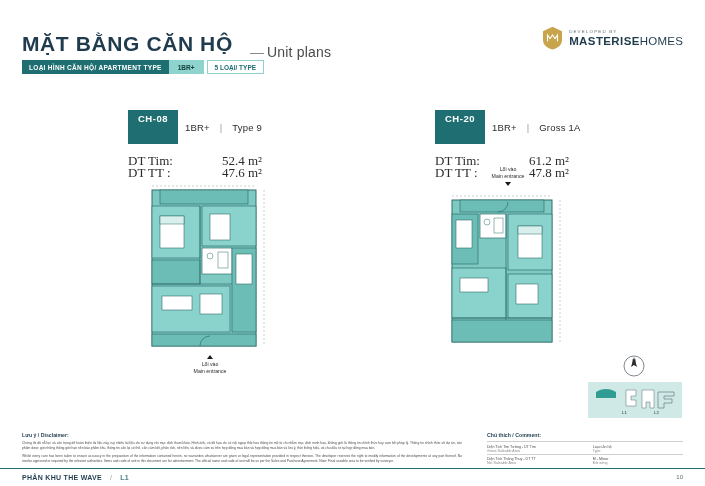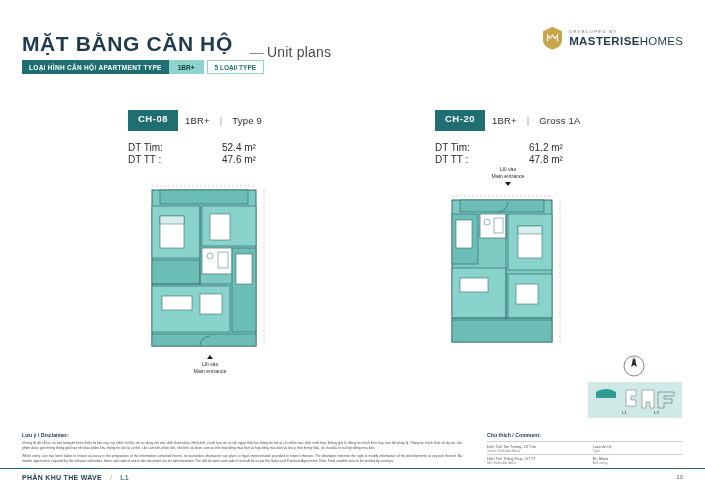--- a/index.html
+++ b/index.html
@@ -115,37 +115,38 @@
     display: flex;
     align-items: center;
     gap: 7px;
   }
   .code-badge {
     background: #1f6f72;
     color: #ffffff;
     font-size: 9.5px;
     font-weight: bold;
     letter-spacing: 0.5px;
-    padding: 3px 10px 7px 10px;
+    padding: 3px 10px 20px 10px;
   }
   .head-type {
     font-size: 9.5px;
     color: #2b2b2b;
     letter-spacing: 0.2px;
   }
   .head-sep {
     color: #9aa0a3;
     font-size: 9.5px;
     margin: 0 3px;
   }
   .specs {
     margin-top: 11px;
-    font-size: 10px;
+    font-size: 13px;
     color: #2b2b2b;
     line-height: 12px;
+    font-family: Liberation Serif, serif;
   }
   .specs .row { display: flex; }
   .specs .k { width: 52px; }
   .specs .v { width: 52px; margin-left: 42px; }
 
   
   .plan { position: absolute; }
   .plan svg { display: block; }
 
   .entrance-note {

